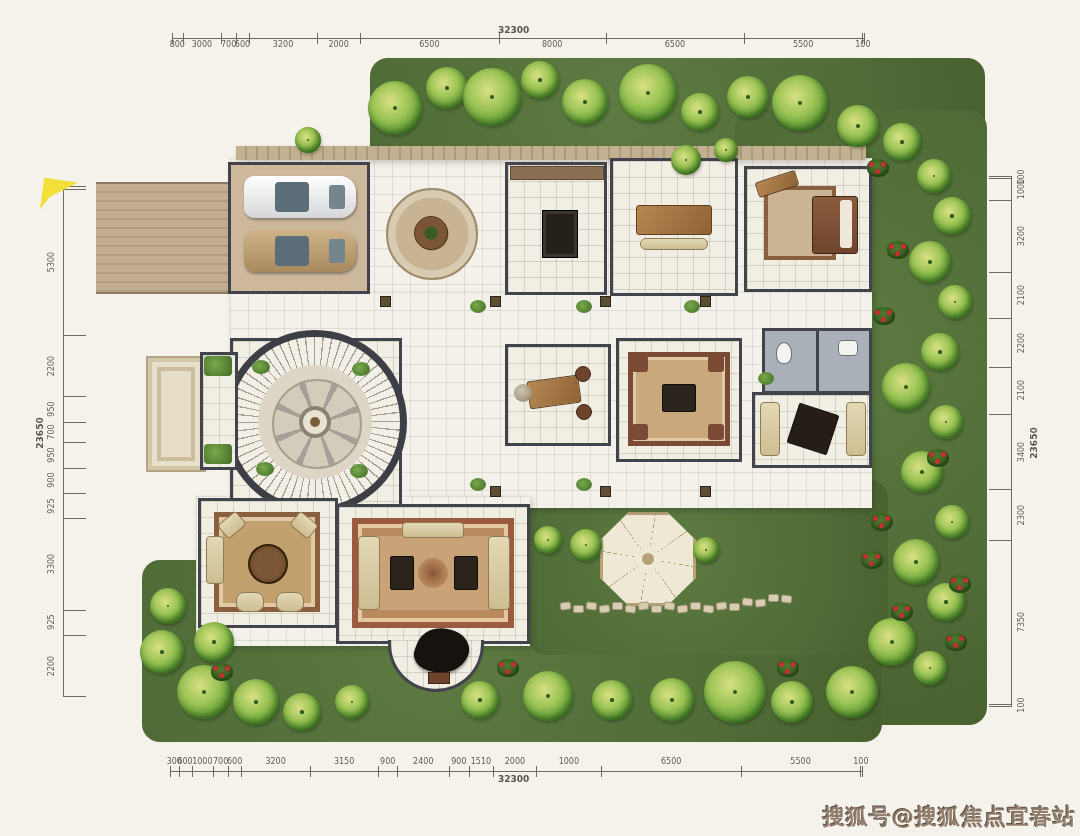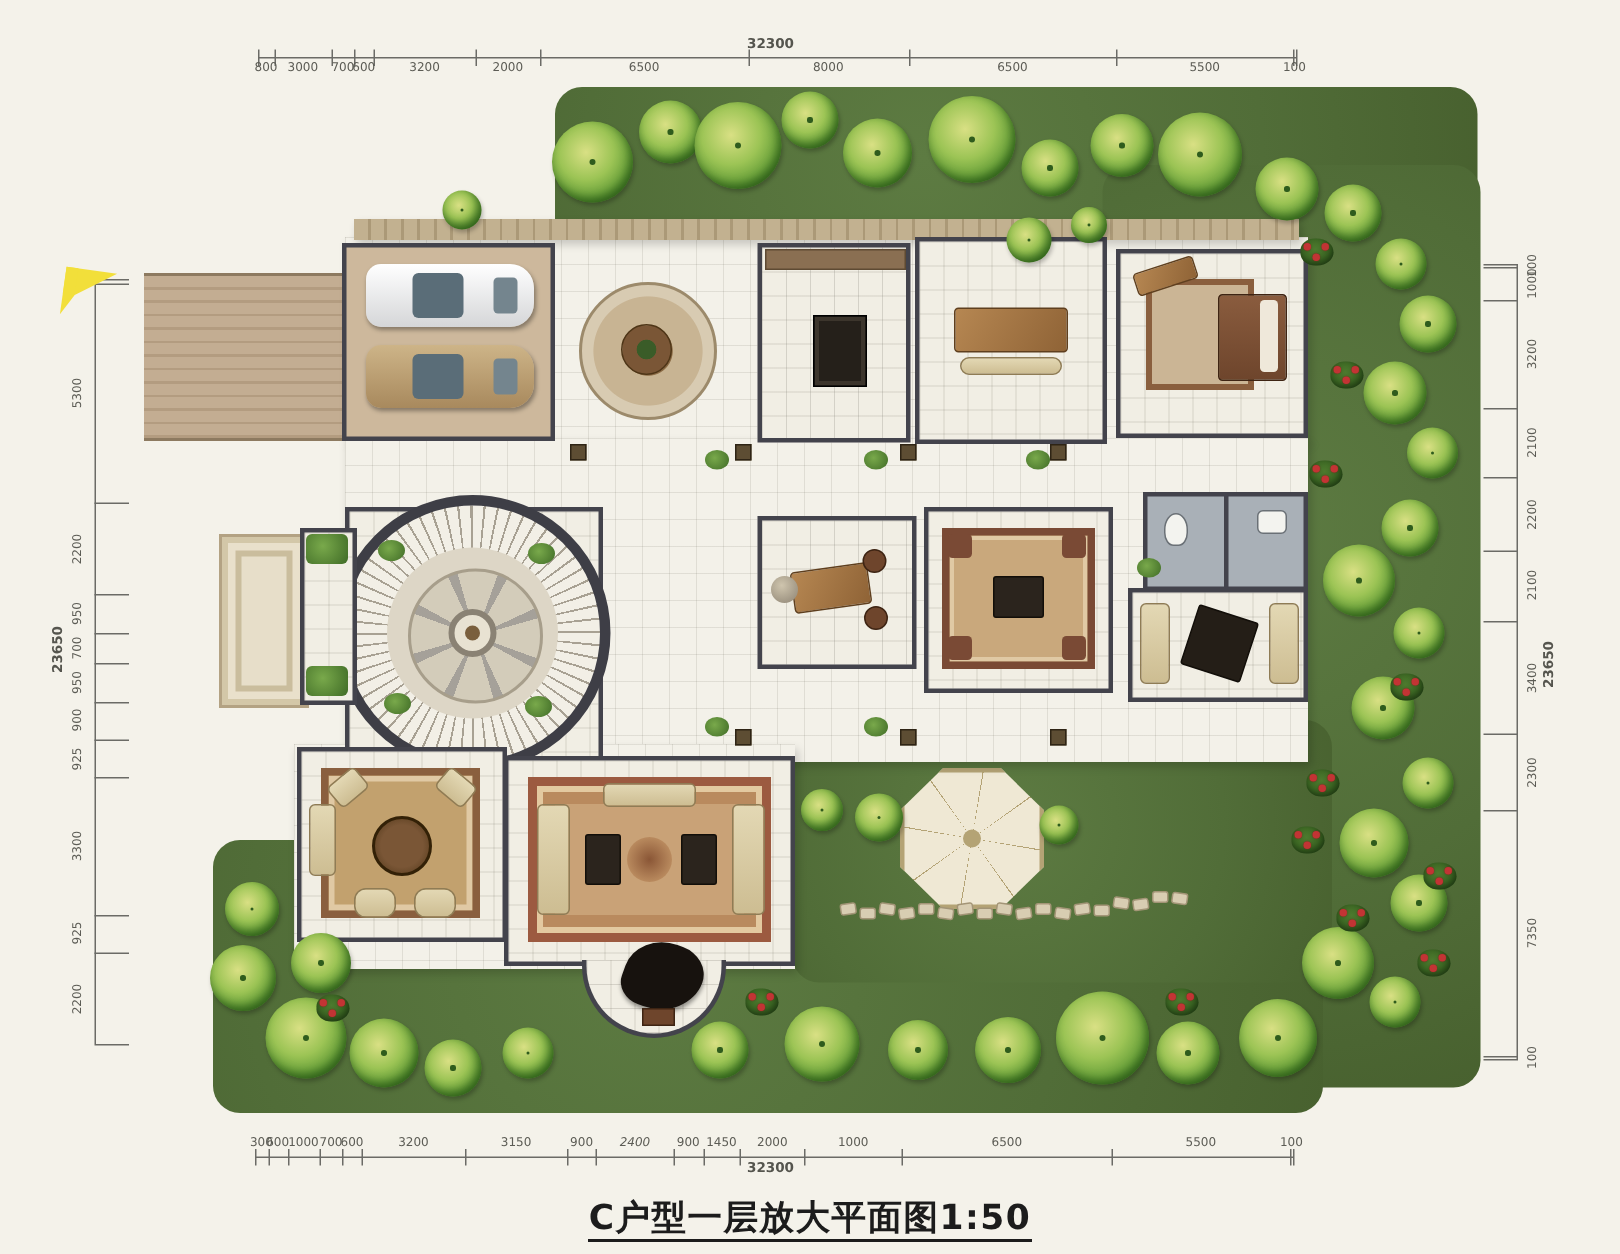--- a/index.html
+++ b/index.html
@@ -203,25 +203,25 @@
       <div class="abs dimlabel" style="left: 206.66px; top: 758px; width: 28px; text-align: center;">700</div>
       <div class="abs dimtick" style="left: 241.14px; top: 766px; width: 1px; height: 11px;"></div>
       <div class="abs dimlabel" style="left: 220.673px; top: 758px; width: 28px; text-align: center;">600</div>
       <div class="abs dimtick" style="left: 310.125px; top: 766px; width: 1px; height: 11px;"></div>
       <div class="abs dimlabel" style="left: 261.632px; top: 758px; width: 28px; text-align: center;">3200</div>
       <div class="abs dimtick" style="left: 378.031px; top: 766px; width: 1px; height: 11px;"></div>
       <div class="abs dimlabel" style="left: 330.078px; top: 758px; width: 28px; text-align: center;">3150</div>
       <div class="abs dimtick" style="left: 397.433px; top: 766px; width: 1px; height: 11px;"></div>
       <div class="abs dimlabel" style="left: 373.732px; top: 758px; width: 28px; text-align: center;">900</div>
       <div class="abs dimtick" style="left: 449.171px; top: 766px; width: 1px; height: 11px;"></div>
-      <div class="abs dimlabel" style="left: 409.302px; top: 758px; width: 28px; text-align: center; font-style: italic;">2400</div>
+      <div class="abs dimlabel" style="left: 409.302px; top: 758px; width: 28px; text-align: center;">2400</div>
       <div class="abs dimtick" style="left: 468.573px; top: 766px; width: 1px; height: 11px;"></div>
       <div class="abs dimlabel" style="left: 444.872px; top: 758px; width: 28px; text-align: center;">900</div>
       <div class="abs dimtick" style="left: 493.364px; top: 766px; width: 1px; height: 11px;"></div>
-      <div class="abs dimlabel" style="left: 466.969px; top: 758px; width: 28px; text-align: center;">1450</div>
+      <div class="abs dimlabel" style="left: 466.969px; top: 758px; width: 28px; text-align: center;">1510</div>
       <div class="abs dimtick" style="left: 536.48px; top: 766px; width: 1px; height: 11px;"></div>
       <div class="abs dimlabel" style="left: 500.922px; top: 758px; width: 28px; text-align: center;">2000</div>
       <div class="abs dimtick" style="left: 601.153px; top: 766px; width: 1px; height: 11px;"></div>
       <div class="abs dimlabel" style="left: 554.816px; top: 758px; width: 28px; text-align: center;">1000</div>
       <div class="abs dimtick" style="left: 741.277px; top: 766px; width: 1px; height: 11px;"></div>
       <div class="abs dimlabel" style="left: 657.215px; top: 758px; width: 28px; text-align: center;">6500</div>
       <div class="abs dimtick" style="left: 859.844px; top: 766px; width: 1px; height: 11px;"></div>
       <div class="abs dimlabel" style="left: 786.561px; top: 758px; width: 28px; text-align: center;">5500</div>
       <div class="abs dimtick" style="left: 862px; top: 766px; width: 1px; height: 11px;"></div>
       <div class="abs dimlabel" style="left: 846.922px; top: 758px; width: 28px; text-align: center;">100</div>
@@ -270,23 +270,21 @@
       <div class="abs dimtick" style="left: 989px; top: 540.444px; width: 23px; height: 1px;"></div>
       <div class="abs dimlabel" style="left: 1008px; top: 510.889px; width: 28px; text-align: center; transform: rotate(-90deg);">2300</div>
       <div class="abs dimtick" style="left: 989px; top: 703.778px; width: 23px; height: 1px;"></div>
       <div class="abs dimlabel" style="left: 1008px; top: 618.111px; width: 28px; text-align: center; transform: rotate(-90deg);">7350</div>
       <div class="abs dimtick" style="left: 989px; top: 706px; width: 23px; height: 1px;"></div>
       <div class="abs dimlabel" style="left: 1008px; top: 700.889px; width: 28px; text-align: center; transform: rotate(-90deg);">100</div>
       <div class="abs dimtotal" style="left: 1018px; top: 438px; transform: rotate(-90deg); transform-origin: center center;">23650</div>
     </div>
   <div class="abs" style="left:42px;top:180px;width:0;height:0;border-top:18px solid #f2df3a;border-right:26px solid transparent;border-bottom:14px solid transparent;border-left:8px solid #f2df3a;transform:rotate(8deg);"></div>
 
-  <div class="abs" style="left:0;top:796px;width:1080px;height:40px;text-align:center;">
-    <span class="title">C户型一层放大平面图1:50</span>
-  </div>
+  <div class="abs watermark" style="right:4px;top:802px;">搜狐号@搜狐焦点宜春站</div>
 <div class="abs tree" style="left: 368px; top: 81px; width: 54px; height: 54px;"></div>
     <div class="abs tree" style="left: 426px; top: 67px; width: 42px; height: 42px;"></div>
     <div class="abs tree" style="left: 463px; top: 68px; width: 58px; height: 58px;"></div>
     <div class="abs tree" style="left: 521px; top: 61px; width: 38px; height: 38px;"></div>
     <div class="abs tree" style="left: 562px; top: 79px; width: 46px; height: 46px;"></div>
     <div class="abs tree" style="left: 619px; top: 64px; width: 58px; height: 58px;"></div>
     <div class="abs tree" style="left: 681px; top: 93px; width: 38px; height: 38px;"></div>
     <div class="abs tree" style="left: 727px; top: 76px; width: 42px; height: 42px;"></div>
     <div class="abs tree" style="left: 772px; top: 75px; width: 56px; height: 56px;"></div>
     <div class="abs tree" style="left: 837px; top: 105px; width: 42px; height: 42px;"></div>

